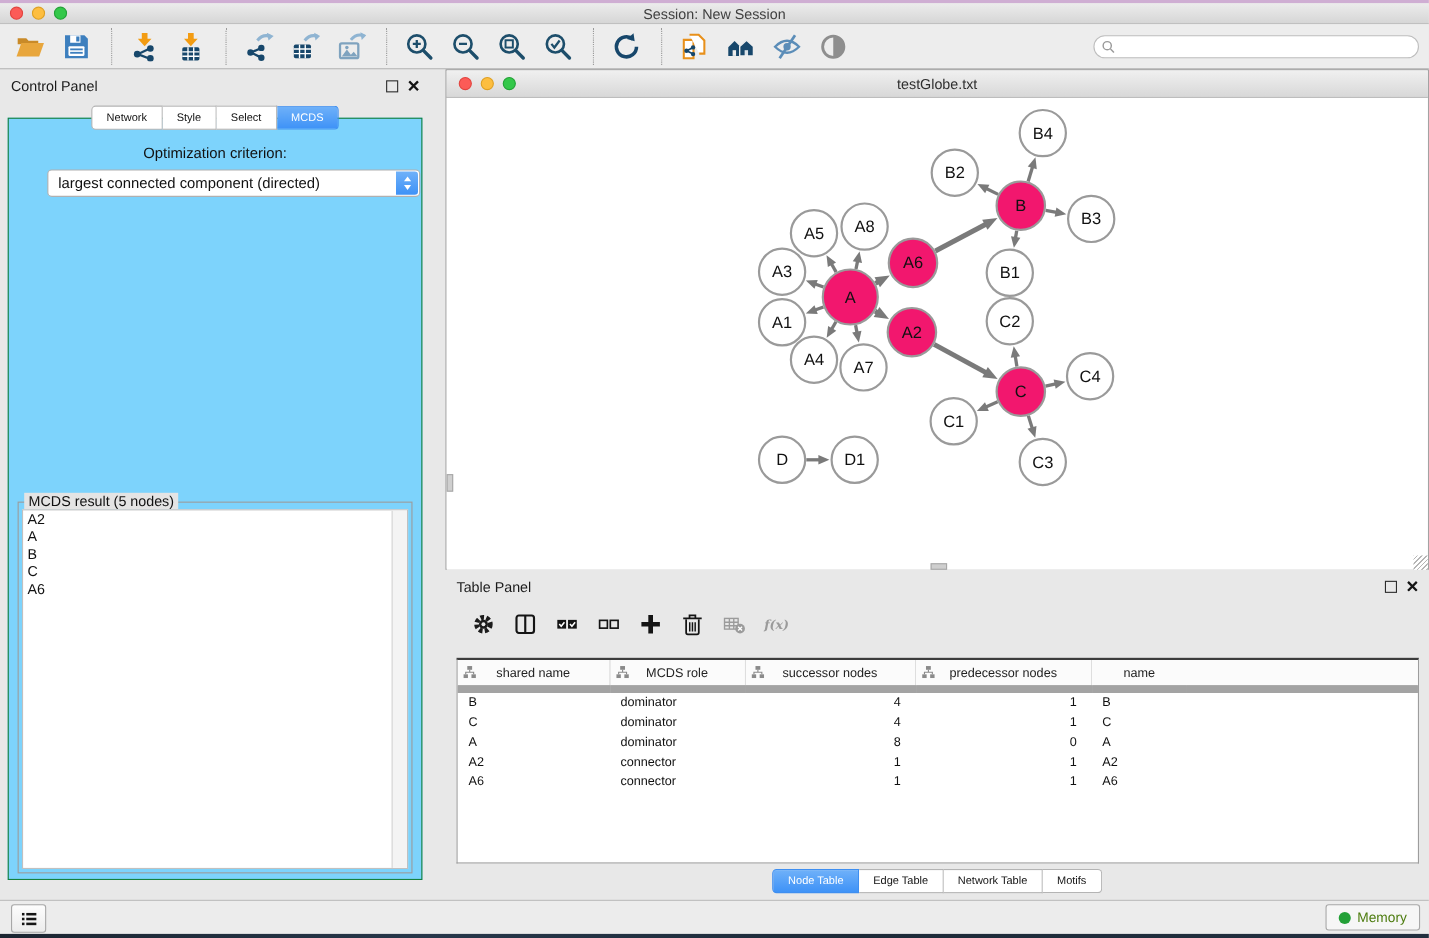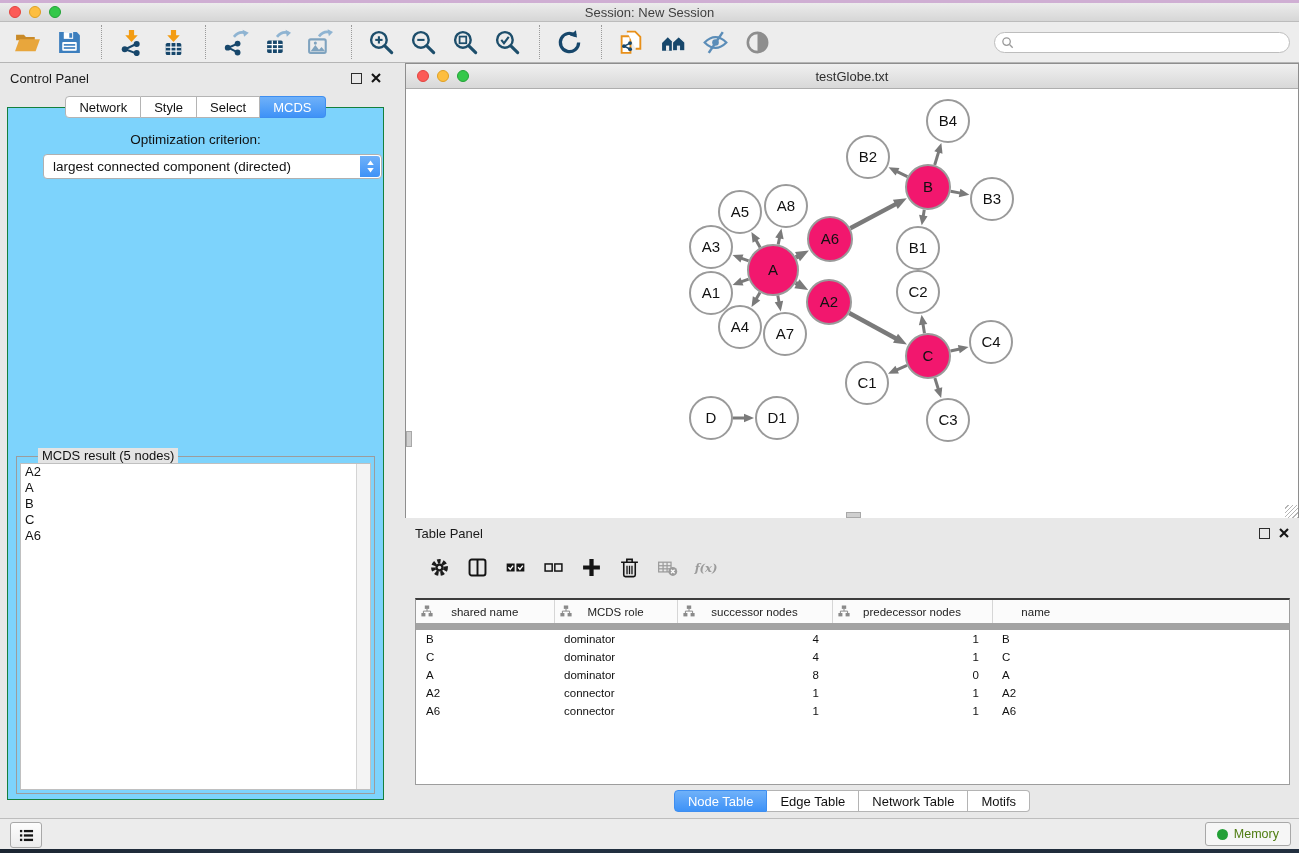--- a/index.html
+++ b/index.html
@@ -25,39 +25,39 @@
     box-sizing:border-box;padding:0 8px 0 24px;font-size:12px;outline:none;}
   #search-wrap svg{position:absolute;left:7px;top:4px;width:13px;height:13px;}
   
   #control-panel{left:0;top:63px;width:391px;height:737px;}
   .panel-header{height:30px;display:flex;align-items:center;padding:0 10px;font-size:13px;color:#1a1a1a;}
   .win-btns{margin-left:auto;display:flex;align-items:center;gap:9px;}
   .float-btn{width:9px;height:9px;border:1.5px solid #2c2c2c;background:transparent;display:inline-block;}
   .close-btn svg{width:10px;height:10px;display:block;}
   .seg{display:flex;}
   .seg-btn{height:22px;padding:0 13px;background:#fff;border:1px solid #b4b4b4;border-left:none;
-    font-size:13px;color:#111;cursor:pointer;font-family:inherit;}
+    font-size:10px;color:#111;cursor:pointer;font-family:inherit;}
   .seg-btn:first-child{border-left:1px solid #b4b4b4;border-radius:4px 0 0 4px;}
   .seg-btn:last-child{border-radius:0 4px 4px 0;}
   .seg-btn.active{background:linear-gradient(#6fb1f9,#3e92f7);border-color:#3e8ef0;color:#fff;}
   #cp-tabs{position:absolute;top:33px;left:0;width:100%;display:flex;justify-content:center;z-index:2;}
   #cp-content{position:absolute;top:44px;left:7px;width:377px;height:693px;background:#7dd3fc;
     border:1px solid #15803d;box-sizing:border-box;}
   #opt-label{position:absolute;top:24px;width:100%;text-align:center;font-size:13.5px;color:#111;}
   #criterion-select{position:absolute;top:46px;left:35px;width:339px;height:25px;background:#fff;
     border:1px solid #b0b0b0;border-radius:4px;box-sizing:border-box;font-size:13.5px;color:#111;
     display:flex;align-items:center;padding-left:9px;cursor:default;}
   #criterion-stepper{position:absolute;right:1px;top:1px;bottom:1px;width:20px;border-radius:0 3px 3px 0;
     background:linear-gradient(#6fb1f9,#3e92f7);display:flex;align-items:center;justify-content:center;}
   #criterion-stepper svg{width:9px;height:15px;}
   #cp-buttons{position:absolute;top:83px;width:100%;display:flex;justify-content:center;gap:15px;}
   .push-btn{height:24px;padding:0 17px;background:#fff;border:1px solid #b3b3b3;border-radius:5px;
     font-size:13px;color:#111;font-family:inherit;cursor:pointer;}
   #result-fieldset{position:absolute;left:8px;right:8px;top:348px;bottom:5px;border:1px solid #9c9c9c;}
-  #result-legend{position:absolute;top:-9px;left:5px;background:#e4e4e4;padding:0 4px;font-size:13px;color:#111;margin-left:16px;}
+  #result-legend{position:absolute;top:-9px;left:5px;background:#e4e4e4;padding:0 4px;font-size:13px;color:#111;}
   #result-list{position:absolute;left:3px;right:3px;top:6px;bottom:3px;background:#fff;border:1px solid #c0c0c0;
     overflow:hidden;}
   .result-item{font-size:13px;line-height:16px;padding-left:4px;color:#111;}
   #result-scroll{position:absolute;right:0;top:0;bottom:0;width:13px;background:#f4f4f4;border-left:1px solid #d4d4d4;}
   
   #network-window{left:405px;top:63px;width:894px;height:455px;border:1px solid #8e8e8e;
     box-sizing:border-box;background:#fff;}
   #nw-titlebar{position:relative;height:24px;background:linear-gradient(#f0f0f0,#d8d8d8);
     border-bottom:1px solid #aeaeae;display:flex;align-items:center;justify-content:center;
     font-size:13px;color:#2e2e2e;}

